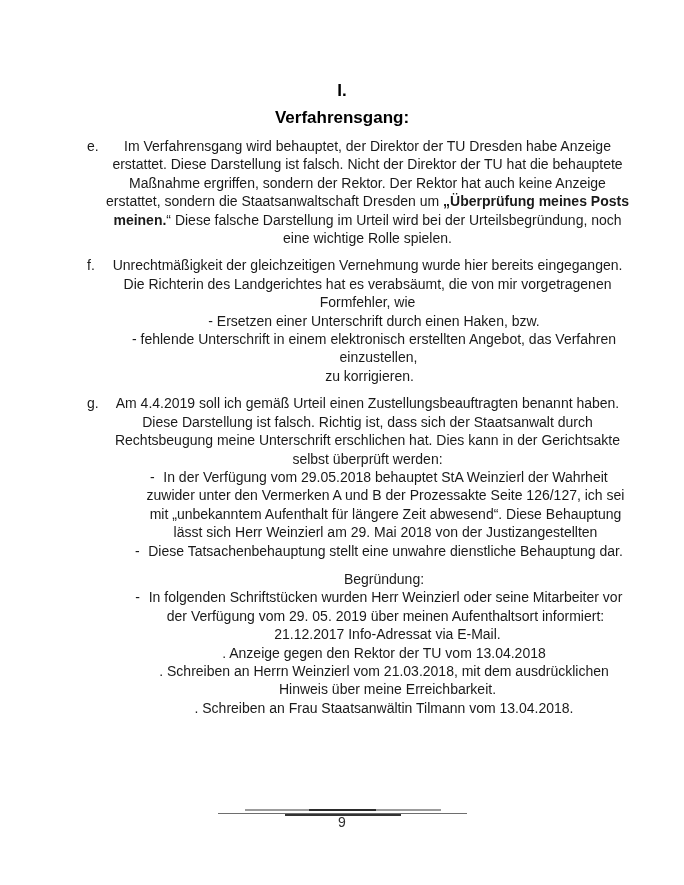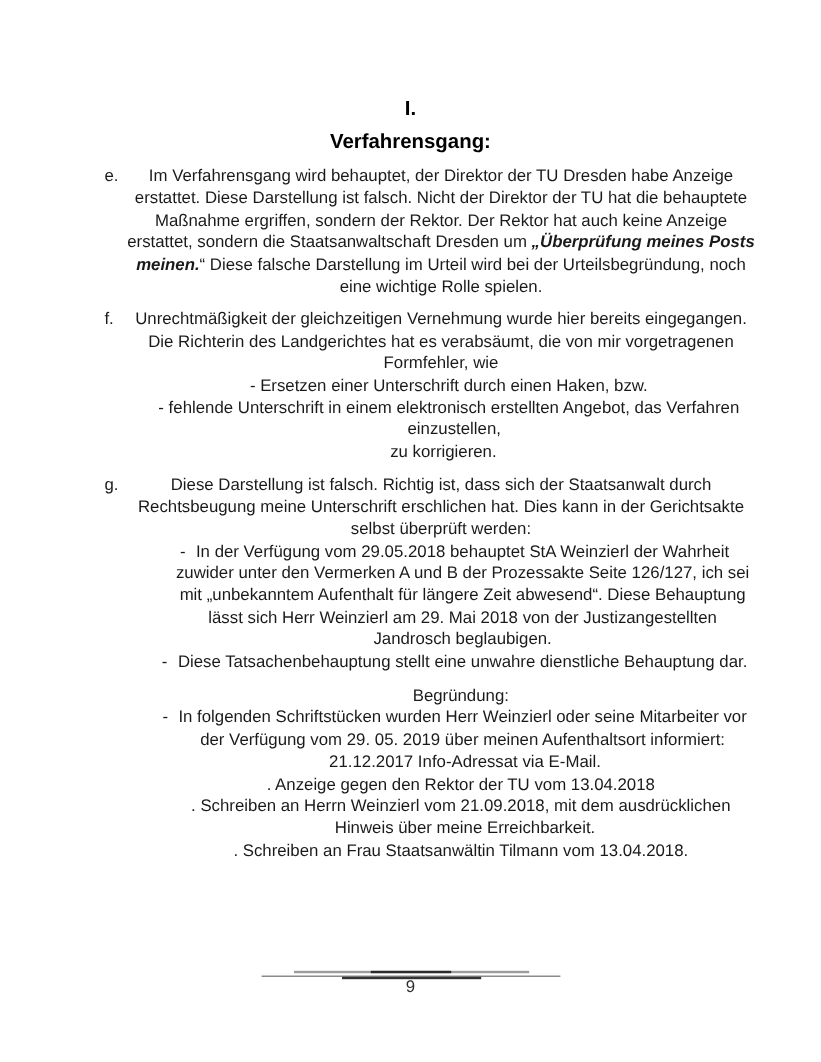--- a/index.html
+++ b/index.html
@@ -29,21 +29,21 @@
   .line.t {margin-left:0;}
   .line.zu{margin-left:4px;}
   .line.d1{margin-left:13px;}
   .line.c1{margin-left:22px;}
   .line.d2{margin-left:14px;}
   .line.c2{margin-left:36px;}
   .line.c3{margin-left:33px;}
   .line.c4{margin-left:40px;}
   .line.sp{height:10px;line-height:10px;}
   .pre{display:inline-block;width:22px;}
-  .bi{font-weight:bold;font-style:italic;}
+  .bi{font-weight:bold;}
   .sep{position:absolute;}
   #sep-a{left:245px;top:809px;width:196px;height:2px;background:#9c9c9c;}
   #sep-b{left:309px;top:809px;width:67px;height:2px;background:#2b2b2b;}
   #sep-c{left:218px;top:813px;width:249px;height:1px;background:#6e6e6e;}
   #sep-d{left:285px;top:814px;width:116px;height:2px;background:#333333;}
   #page-number{
     position:absolute;left:330px;top:815px;width:24px;
     text-align:center;font-size:14px;line-height:14px;color:#2e2e2e;
   }
 </style>
@@ -76,36 +76,36 @@
           <div class="line t"><span>Formfehler, wie</span></div>
           <div class="line d1"><span>- Ersetzen einer Unterschrift durch einen Haken, bzw.</span></div>
           <div class="line d1"><span>- fehlende Unterschrift in einem elektronisch erstellten Angebot, das Verfahren</span></div>
           <div class="line c1"><span>einzustellen,</span></div>
           <div class="line zu"><span>zu korrigieren.</span></div>
         </div>
       </div>
       <div class="item">
         <div class="marker">g.</div>
         <div class="body">
+          <div class="line t"><span>Am 4.4.2019 soll ich gemäß Urteil einen Zustellungsbeauftragten benannt haben.</span></div>
           <div class="line t"><span>Diese Darstellung ist falsch. Richtig ist, dass sich der Staatsanwalt durch</span></div>
           <div class="line t"><span>Rechtsbeugung meine Unterschrift erschlichen hat. Dies kann in der Gerichtsakte</span></div>
           <div class="line t"><span>selbst überprüft werden:</span></div>
           <div class="line d2"><span class="pre">-</span><span>In der Verfügung vom 29.05.2018 behauptet StA Weinzierl der Wahrheit</span></div>
           <div class="line c2"><span>zuwider unter den Vermerken A und B der Prozessakte Seite 126/127, ich sei</span></div>
           <div class="line c2"><span>mit „unbekanntem Aufenthalt für längere Zeit abwesend“. Diese Behauptung</span></div>
           <div class="line c2"><span>lässt sich Herr Weinzierl am 29. Mai 2018 von der Justizangestellten</span></div>
-          <div class="line c2"><span>Jandrosch beglaubigen.</span></div>
           <div class="line d2"><span class="pre">-</span><span>Diese Tatsachenbehauptung stellt eine unwahre dienstliche Behauptung dar.</span></div>
           <div class="line sp"></div>
           <div class="line c3"><span>Begründung:</span></div>
           <div class="line d2"><span class="pre">-</span><span>In folgenden Schriftstücken wurden Herr Weinzierl oder seine Mitarbeiter vor</span></div>
           <div class="line c2"><span>der Verfügung vom 29. 05. 2019 über meinen Aufenthaltsort informiert:</span></div>
           <div class="line c4"><span>21.12.2017 Info-Adressat via E-Mail.</span></div>
           <div class="line c3"><span>. Anzeige gegen den Rektor der TU vom 13.04.2018</span></div>
-          <div class="line c3"><span>. Schreiben an Herrn Weinzierl vom 21.09.2018, mit dem ausdrücklichen</span></div>
+          <div class="line c3"><span>. Schreiben an Herrn Weinzierl vom 21.03.2018, mit dem ausdrücklichen</span></div>
           <div class="line c4"><span>Hinweis über meine Erreichbarkeit.</span></div>
           <div class="line c3"><span>. Schreiben an Frau Staatsanwältin Tilmann vom 13.04.2018.</span></div>
         </div>
       </div>
     </div>
 
   <div id="sep-a" class="sep"></div>
   <div id="sep-b" class="sep"></div>
   <div id="sep-c" class="sep"></div>
   <div id="sep-d" class="sep"></div>

